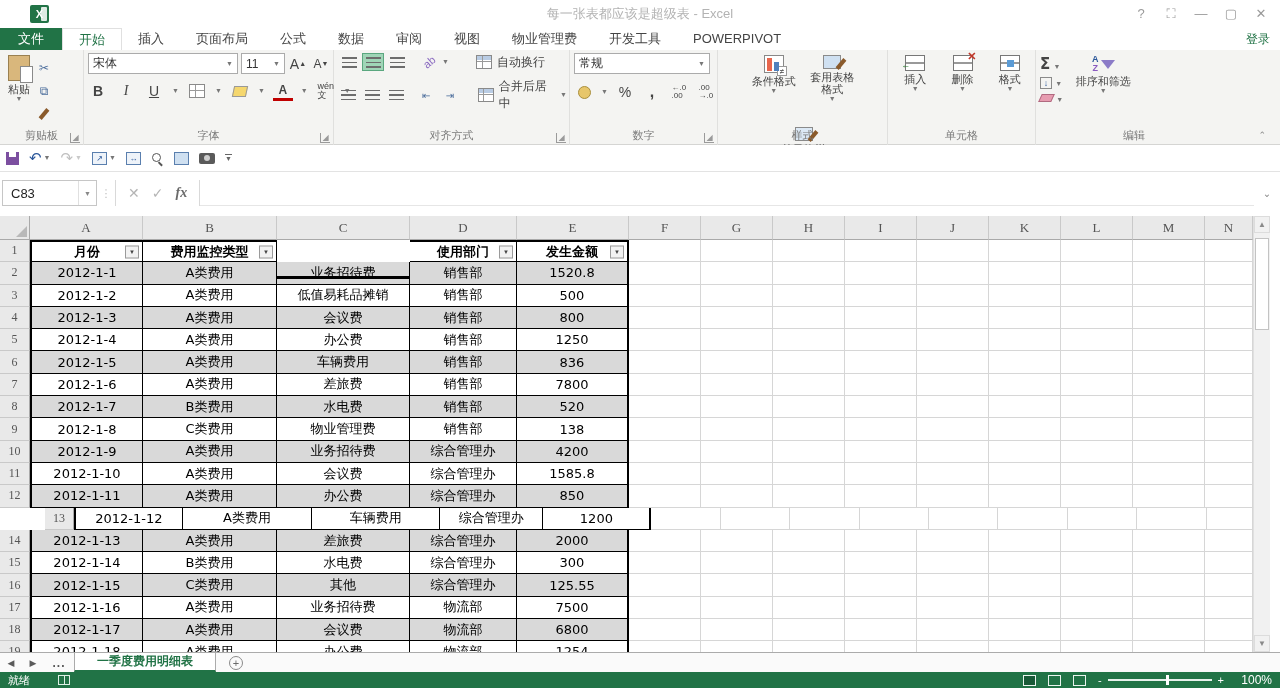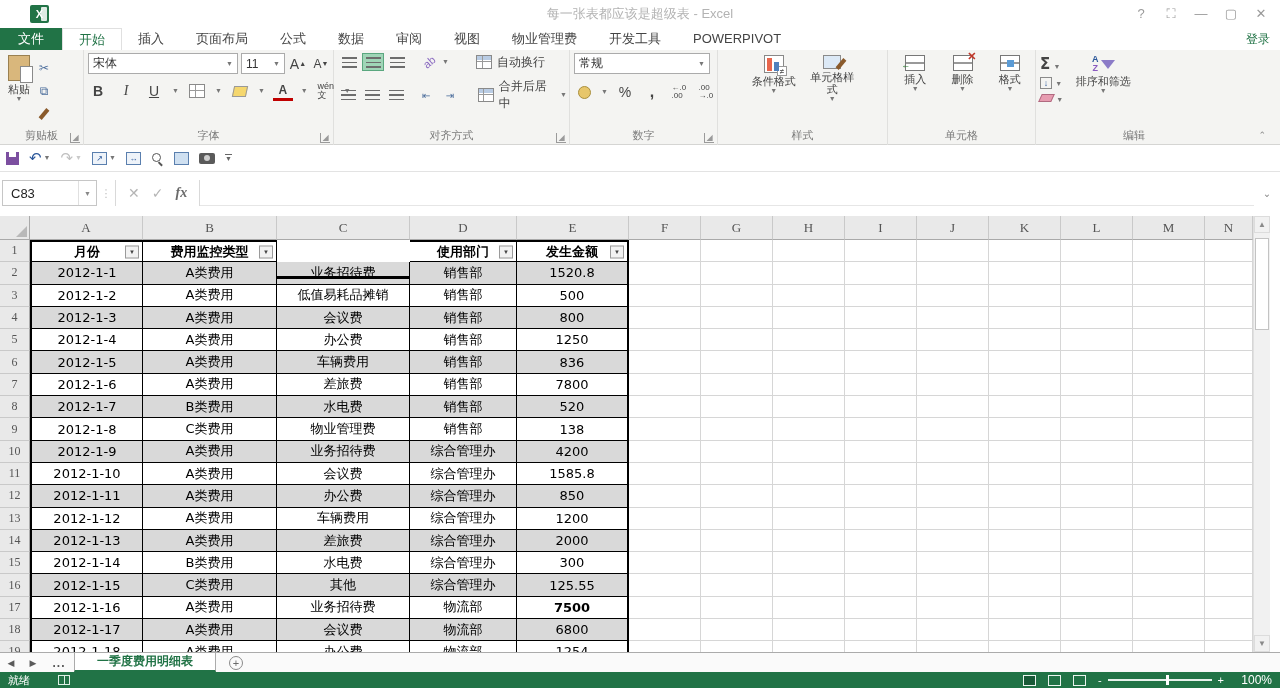--- a/index.html
+++ b/index.html
@@ -277,20 +277,27 @@
 
   <div class="rgroup" style="width:170px;text-align:center">
     <div class="bigbtn" style="width:54px">
       <span class="cf">
           <span class="neq">≠</span>
         </span>
       <span class="cap">条件格式</span>
         <span class="carr">▼</span>
     </div>
     <div class="bigbtn" style="width:56px">
+      <span class="paint">
+          <i class="brush"></i>
+        </span>
+      <span class="cap">套用表格格式</span>
+        <span class="carr">▼</span>
+    </div>
+    <div class="bigbtn" style="width:56px">
       <span class="paint" style="background:#dce9f6">
           <i class="brush"></i>
         </span>
       <span class="cap">单元格样式</span>
         <span class="carr">▼</span>
     </div>
     <div class="rlabel">样式</div>
   </div>
 
   <div class="rgroup" style="width:148px;text-align:center">
@@ -603,21 +610,21 @@
         <div class="cell empty" style="width: 72px;"></div>
         <div class="cell empty" style="width: 72px;"></div>
         <div class="cell empty" style="width: 72px;"></div>
         <div class="cell empty" style="width: 72px;"></div>
         <div class="cell empty" style="width: 72px;"></div>
         <div class="cell empty" style="width: 72px;"></div>
         <div class="cell empty" style="width: 72px;"></div>
         <div class="cell empty" style="width: 72px;"></div>
         <div class="cell empty" style="width: 48px;"></div>
       </div>
-      <div class="gridrow" style="height: 22.3px;">
+      <div class="gridrow" style="height: 22.3px; margin-left: 45px;">
         <div class="rnum">13</div>
         <div class="cell tbl" style="width: 113px; border-left: 2px solid rgb(0, 0, 0);">2012-1-12</div>
         <div class="cell tbl" style="width: 134px;">A类费用</div>
         <div class="cell tbl" style="width: 133px;">车辆费用</div>
         <div class="cell tbl" style="width: 107px;">综合管理办</div>
         <div class="cell tbl" style="width: 112px; border-right: 2px solid rgb(0, 0, 0);">1200</div>
         <div class="cell empty" style="width: 72px;"></div>
         <div class="cell empty" style="width: 72px;"></div>
         <div class="cell empty" style="width: 72px;"></div>
         <div class="cell empty" style="width: 72px;"></div>
@@ -677,21 +684,21 @@
         <div class="cell empty" style="width: 72px;"></div>
         <div class="cell empty" style="width: 72px;"></div>
         <div class="cell empty" style="width: 48px;"></div>
       </div>
       <div class="gridrow" style="height: 22.3px;">
         <div class="rnum">17</div>
         <div class="cell tbl" style="width: 113px; border-left: 2px solid rgb(0, 0, 0);">2012-1-16</div>
         <div class="cell tbl" style="width: 134px;">A类费用</div>
         <div class="cell tbl" style="width: 133px;">业务招待费</div>
         <div class="cell tbl" style="width: 107px;">物流部</div>
-        <div class="cell tbl" style="width: 112px; border-right: 2px solid rgb(0, 0, 0); font-weight: bold;">7500</div>
+        <div class="cell tbl" style="width: 112px; border-right: 2px solid rgb(0, 0, 0);">7500</div>
         <div class="cell empty" style="width: 72px;"></div>
         <div class="cell empty" style="width: 72px;"></div>
         <div class="cell empty" style="width: 72px;"></div>
         <div class="cell empty" style="width: 72px;"></div>
         <div class="cell empty" style="width: 72px;"></div>
         <div class="cell empty" style="width: 72px;"></div>
         <div class="cell empty" style="width: 72px;"></div>
         <div class="cell empty" style="width: 72px;"></div>
         <div class="cell empty" style="width: 48px;"></div>
       </div>

